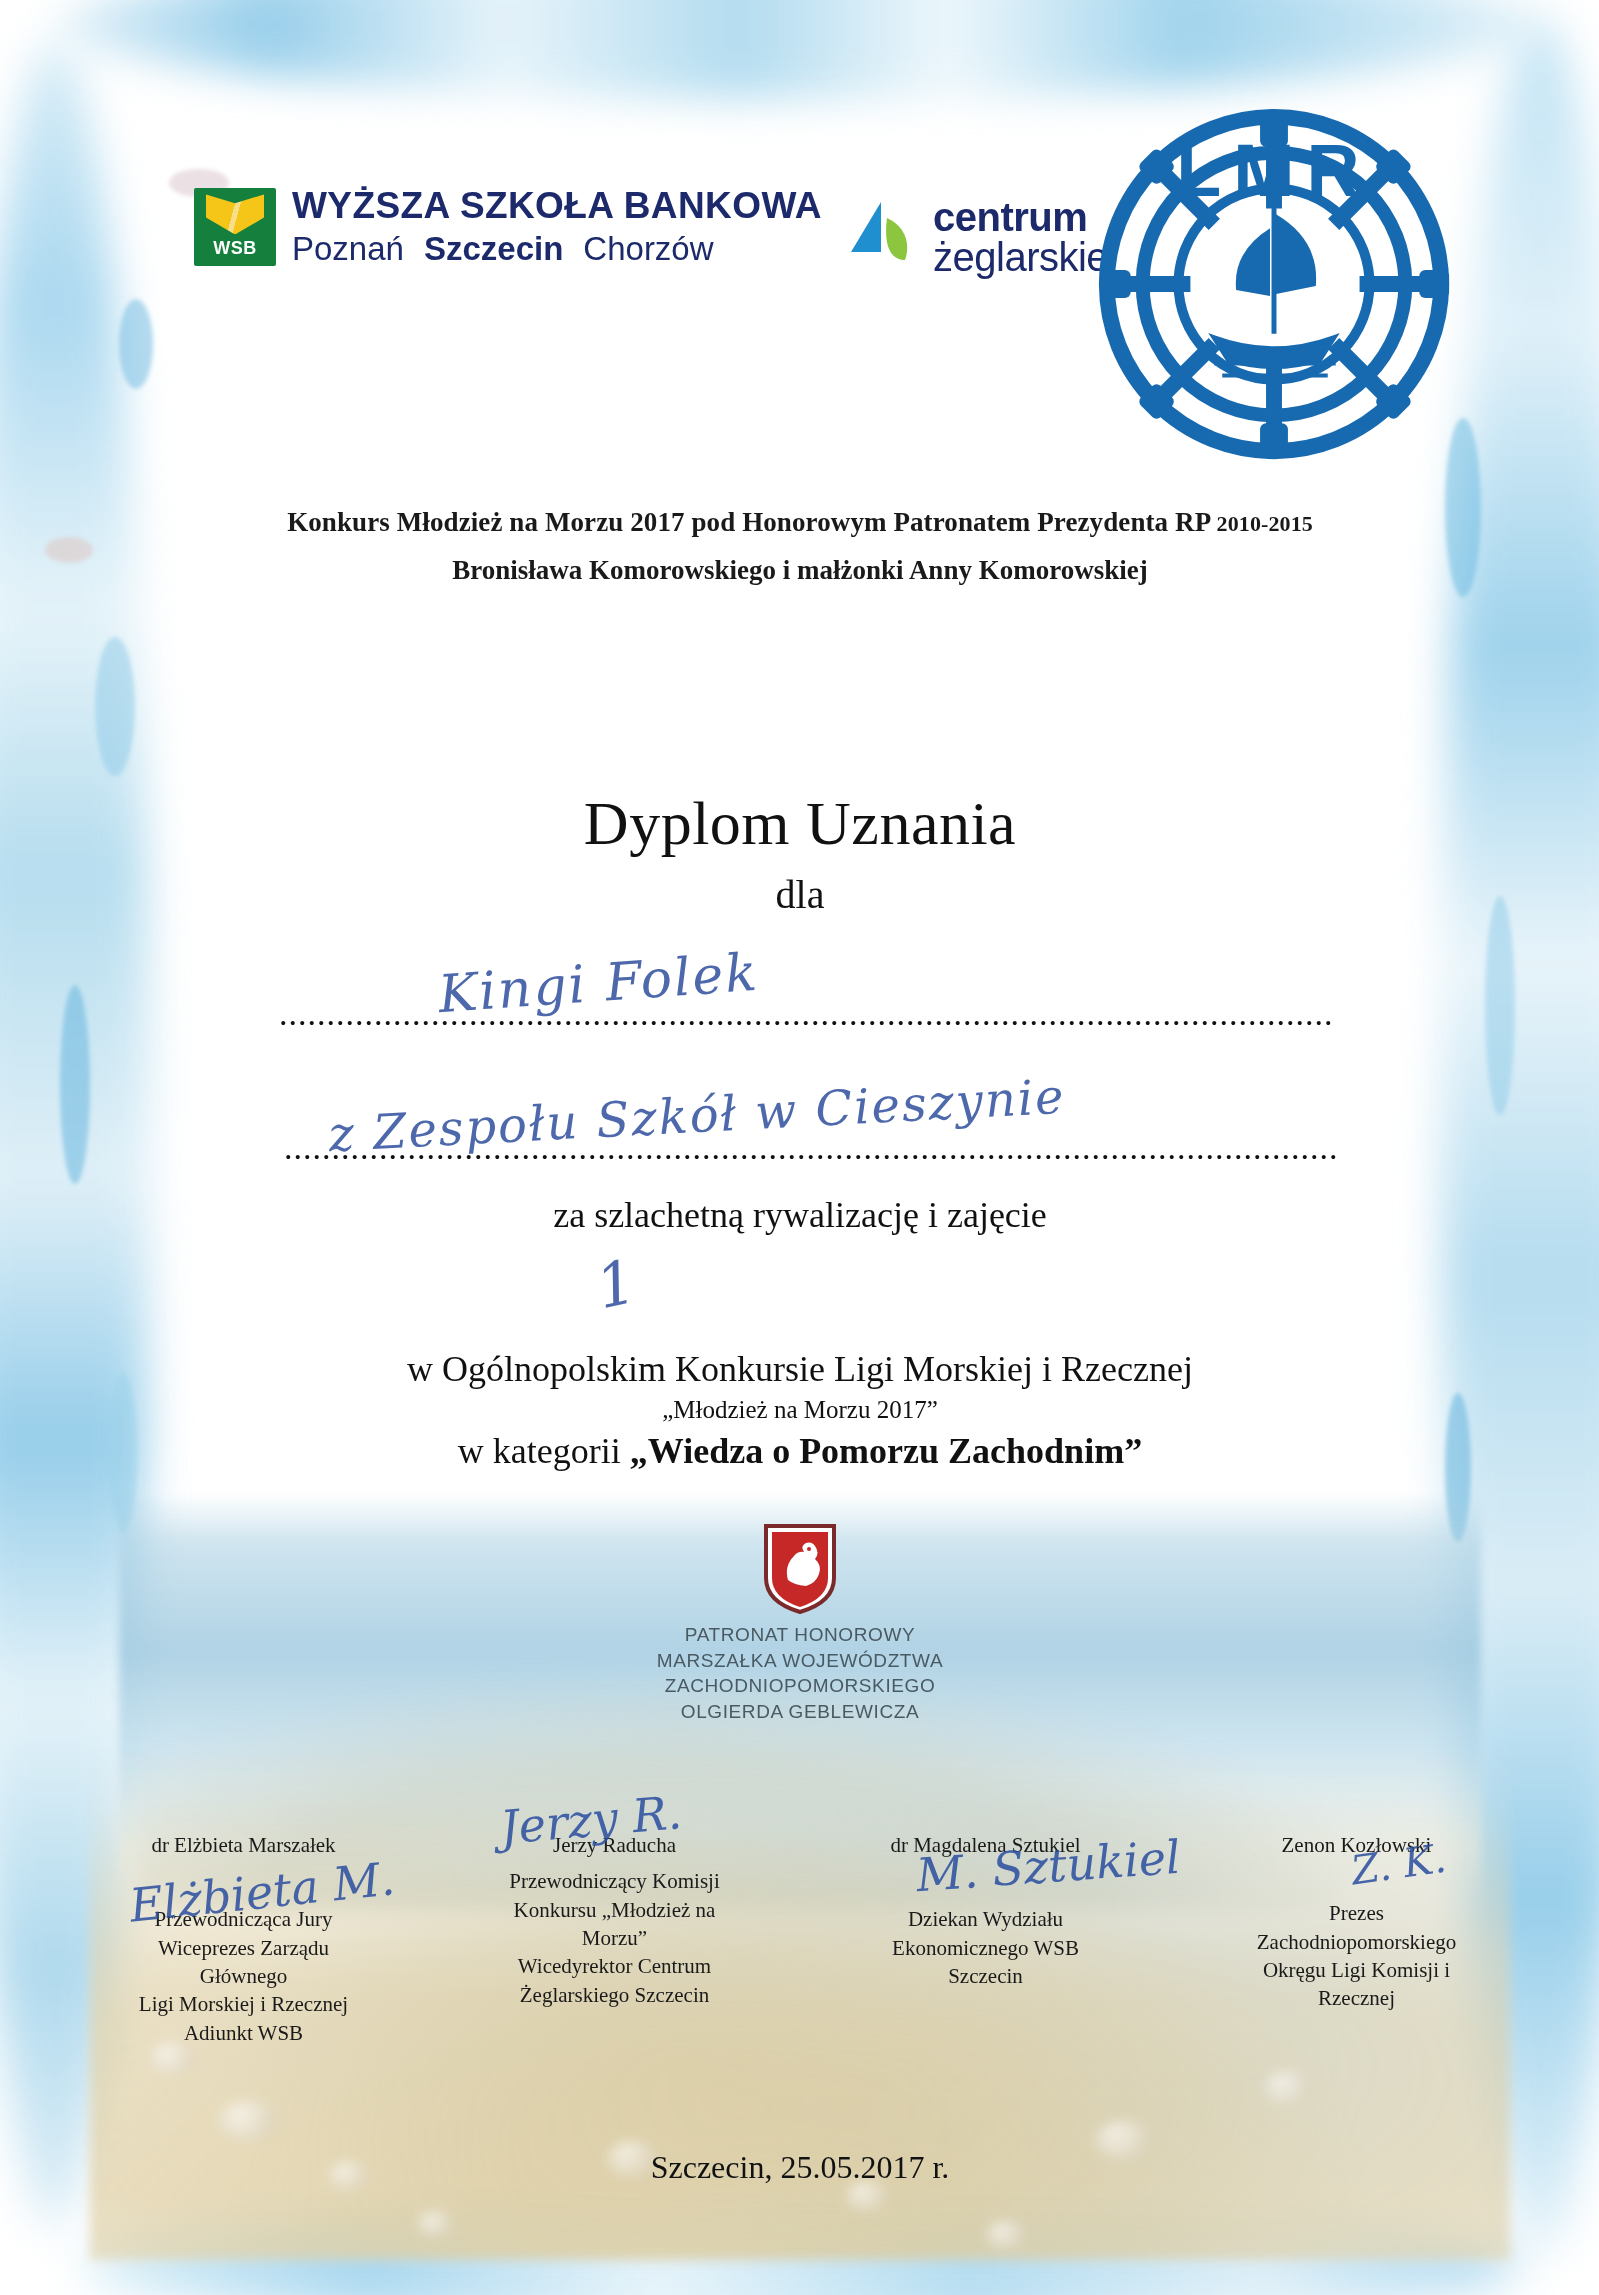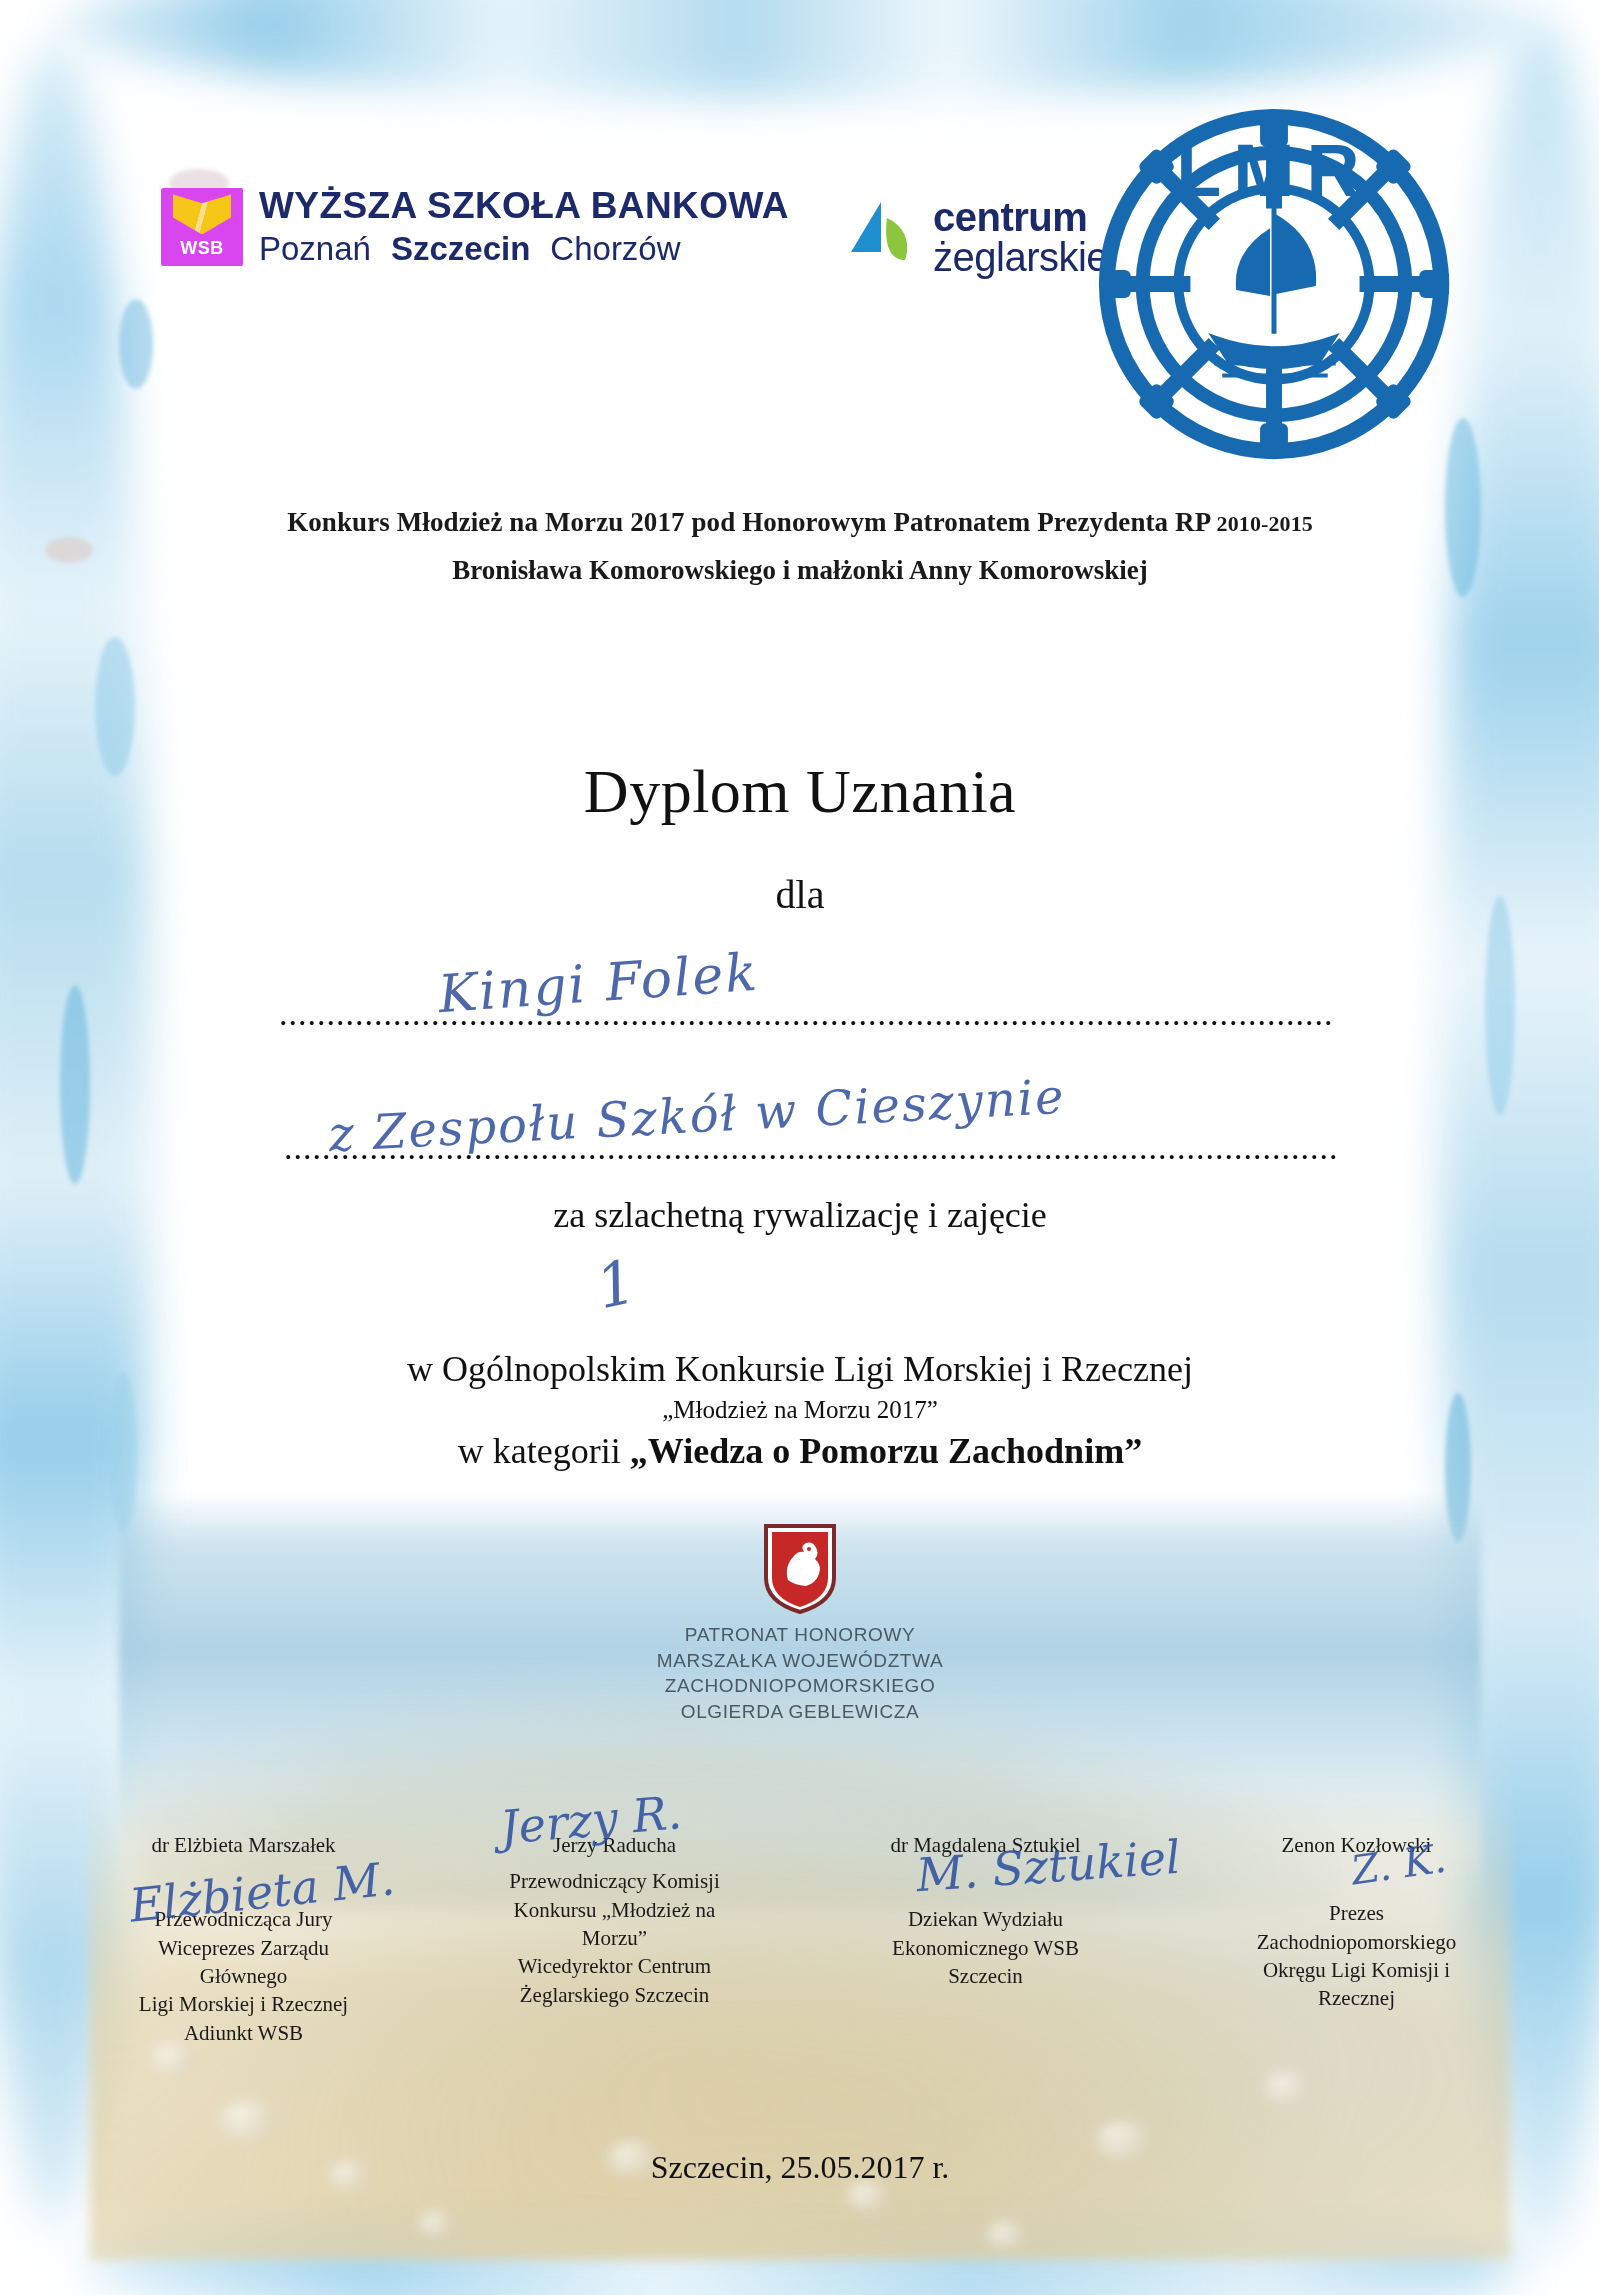--- a/index.html
+++ b/index.html
@@ -109,24 +109,25 @@
     height: 328px;
   }
   .wsb-logo {
     position: absolute;
     left: 161px; top: 38px;
     display: flex;
     align-items: center;
   }
   .wsb-mark {
     width: 82px; height: 78px;
-    background: #d946ef;
+    background: #15803d;
     position: relative;
     margin-right: 16px;
     border-radius: 2px;
+    margin-left: 33px;
   }
   .wsb-mark .chev {
     position: absolute;
     left: 12px; top: 6px;
     width: 58px; height: 40px;
     background:
       linear-gradient(105deg, #f5c518 0 46%, #f7de8a 46% 54%, #f5c518 54% 100%);
     clip-path: polygon(0 0, 50% 22%, 100% 0, 100% 58%, 50% 100%, 0 58%);
   }
   .wsb-mark .wsb-text {
@@ -192,21 +193,21 @@
   }
   .patron .l1 .small { font-size: 22px; }
   .patron .l2 {
     font-size: 27px;
     font-weight: bold;
     margin-top: 17px;
   }
 
   .title {
     position: absolute;
-    left: 0; right: 0; top: 756px;
+    left: 0; right: 0; top: 788px;
     text-align: center;
     font-size: 62px;
     color: #111;
     letter-spacing: 0.5px;
   }
   .subtitle {
     position: absolute;
     left: 0; right: 0; top: 871px;
     text-align: center;
     font-size: 40px;

